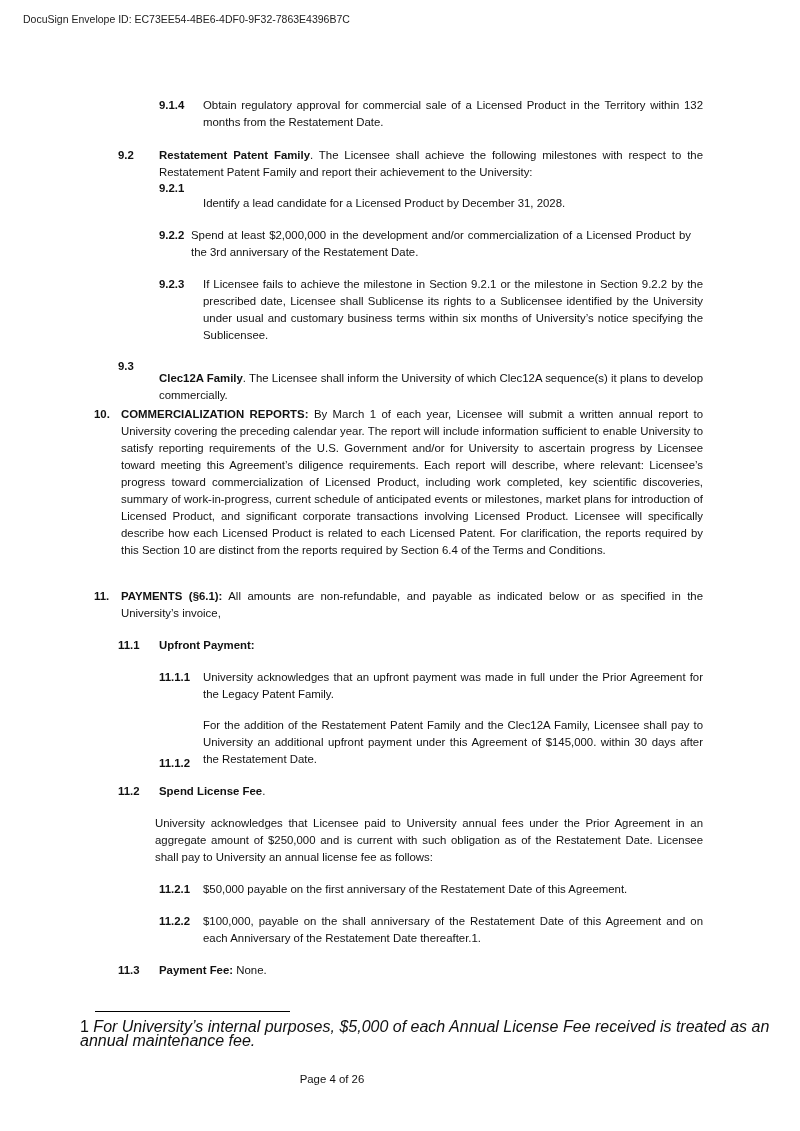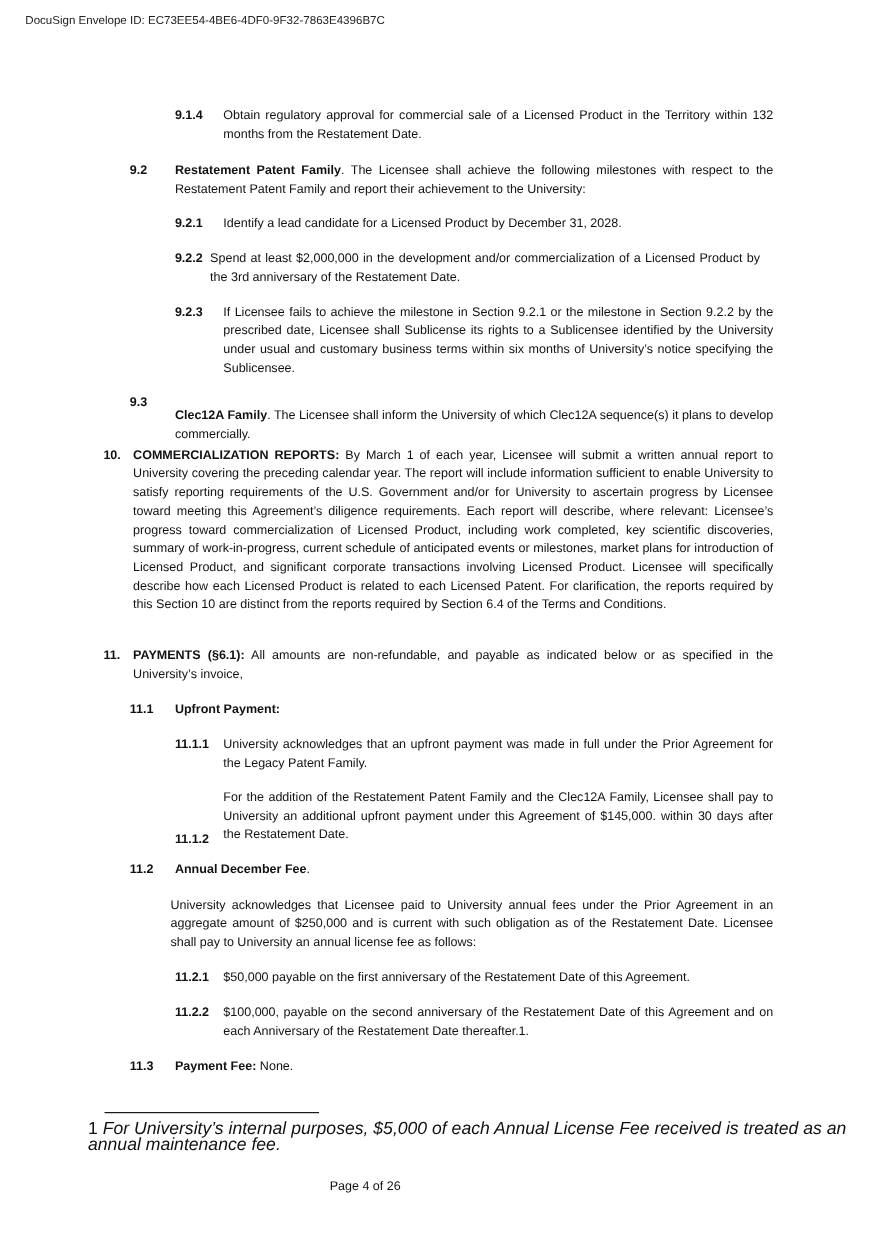--- a/index.html
+++ b/index.html
@@ -38,21 +38,21 @@
 <div class="envelope">DocuSign Envelope ID: EC73EE54-4BE6-4DF0-9F32-7863E4396B7C</div>
 
 <div class="doc">
 
   <span class="num" style="left:159px; top:97px;">9.1.4</span>
   <div class="blk" style="left:203px; top:97px; width:500px;">Obtain regulatory approval for commercial sale of a Licensed Product in the Territory within 132 months from the Restatement Date.</div>
 
   <span class="num" style="left:118px; top:147px;">9.2</span>
   <div class="blk" style="left:159px; top:147px; width:544px;"><b>Restatement Patent Family</b><span>. The Licensee shall achieve the following milestones with respect to the Restatement Patent Family and report their achievement to the University:</span></div>
 
-  <span class="num" style="left:159px; top:195px;">9.2.1</span>
+  <span class="num" style="left:159px; top:180px;">9.2.1</span>
   <div class="blk" style="left:203px; top:195px; width:500px;">Identify a lead candidate for a Licensed Product by December 31, 2028.</div>
 
   <span class="num" style="left:159px; top:227px;">9.2.2</span>
   <div class="blk" style="left:191px; top:227px; width:500px;">Spend at least $2,000,000 in the development and/or commercialization of a Licensed Product by the 3rd anniversary of the Restatement Date.</div>
 
   <span class="num" style="left:159px; top:276px;">9.2.3</span>
   <div class="blk" style="left:203px; top:276px; width:500px;">If Licensee fails to achieve the milestone in Section 9.2.1 or the milestone in Section 9.2.2 by the prescribed date, Licensee shall Sublicense its rights to a Sublicensee identified by the University under usual and customary business terms within six months of University’s notice specifying the Sublicensee.</div>
 
   <span class="num" style="left:118px; top:358px;">9.3</span>
   <div class="blk" style="left:159px; top:358px; width:544px;margin-top:12px;"><b>Clec12A Family</b><span>. The Licensee shall inform the University of which Clec12A sequence(s) it plans to develop commercially.</span></div>
@@ -66,29 +66,29 @@
   <span class="num" style="left:118px; top:637px;">11.1</span>
   <b class="blk" style="left:159px; top:637px;">Upfront Payment:</b>
 
   <span class="num" style="left:159px; top:669px;">11.1.1</span>
   <div class="blk" style="left:203px; top:669px; width:500px;">University acknowledges that an upfront payment was made in full under the Prior Agreement for the Legacy Patent Family.</div>
 
   <span class="num" style="left:159px; top:717px;margin-top:38px;">11.1.2</span>
   <div class="blk" style="left:203px; top:717px; width:500px;">For the addition of the Restatement Patent Family and the Clec12A Family, Licensee shall pay to University an additional upfront payment under this Agreement of $145,000. within 30 days after the Restatement Date.</div>
 
   <span class="num" style="left:118px; top:783px;">11.2</span>
-  <div class="blk" style="left:159px; top:783px;"><b>Annual December Fee</b><span>.</span></div>
+  <div class="blk" style="left:159px; top:783px;"><b>Spend License Fee</b><span>.</span></div>
 
   <div class="blk" style="left:155px; top:815px; width:548px;">University acknowledges that Licensee paid to University annual fees under the Prior Agreement in an aggregate amount of $250,000 and is current with such obligation as of the Restatement Date. Licensee shall pay to University an annual license fee as follows:</div>
 
   <span class="num" style="left:159px; top:881px;">11.2.1</span>
   <div class="blk" style="left:203px; top:881px; width:500px;">$50,000 payable on the first anniversary of the Restatement Date of this Agreement.</div>
 
   <span class="num" style="left:159px; top:913px;">11.2.2</span>
-  <div class="blk" style="left:203px; top:913px; width:500px;">$100,000, payable on the second anniversary of the Restatement Date of this Agreement and on each Anniversary of the Restatement Date thereafter.1.</div>
+  <div class="blk" style="left:203px; top:913px; width:500px;">$100,000, payable on the shall anniversary of the Restatement Date of this Agreement and on each Anniversary of the Restatement Date thereafter.1.</div>
 
   <span class="num" style="left:118px; top:962px;">11.3</span>
   <div class="blk" style="left:159px; top:962px;"><b>Payment Fee:</b><span> None.</span></div>
 
   <div class="footnote-rule"></div>
   <div class="footnote"><span>1</span> <i>For University’s internal purposes, $5,000 of each Annual License Fee received is treated as an annual maintenance fee.</i></div>
 
   <div class="page-num">Page 4 of 26</div>
 </div>
 

